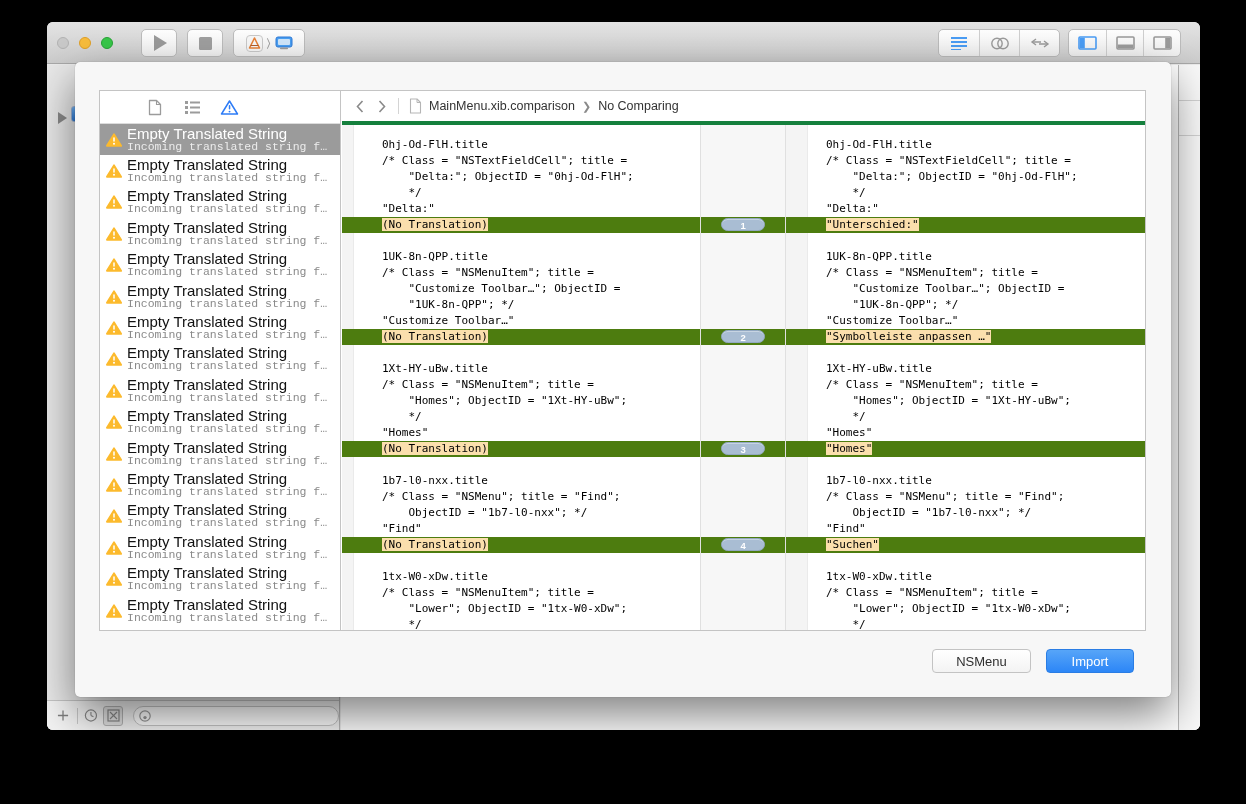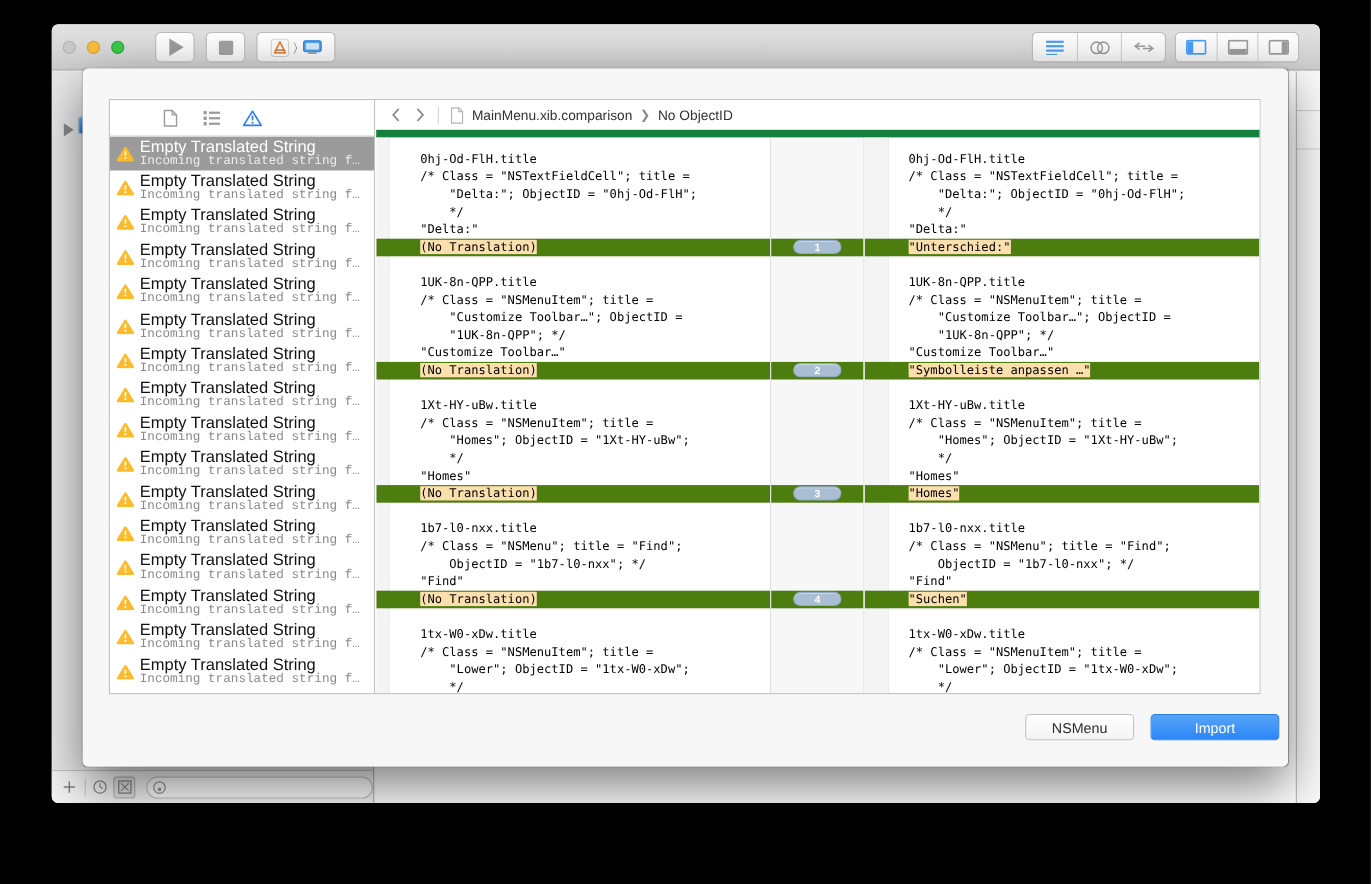--- a/index.html
+++ b/index.html
@@ -79,21 +79,21 @@
   .warn-item.selected { background:#9b9b9b; }
   .warn-tri { flex:0 0 auto; margin-right:5px; }
   .wtxt { overflow:hidden; white-space:nowrap; }
   .wt { font-size:15px; line-height:13px; color:#111; }
   .ws { font-size:11.5px; line-height:13px; color:#8a8a8a;font-family:Liberation Mono, monospace; }
   .warn-item.selected .wt { color:#fff; }
   .warn-item.selected .ws { color:#ececec; }
 
   
   .jumpbar { position:absolute; left:242px; top:0; right:0; height:34px;
-             border-bottom:7px solid #15803d; background:#fff;
+             border-bottom:4px solid #15803d; background:#fff;
              display:flex; align-items:center; font-size:12.5px; color:#333; }
   .jb-nav { display:flex; align-items:center; gap:14px; padding:0 12px 0 14px; }
   .jb-div { width:1px; height:16px; background:#d4d4d4; margin-right:10px; }
   .jb-doc { margin-right:7px; }
   .jb-sep { color:#8a8a8a; margin:0 7px; font-size:11px; }
 
   
   .compare { position:absolute; left:242px; top:34px; right:0; bottom:0; display:flex; overflow:hidden;text-decoration:underline; }
   .pane { position:relative; overflow:hidden; background:#fff; }
   .pane.left { width:359px; }
@@ -113,21 +113,21 @@
   .badge { display:inline-block; width:44px; height:13px; margin-left:20px; margin-top:1px;
            border-radius:7px; background:#a9bdd3; border:1px solid #92a8c2;
            color:#fff; font:bold 9.5px/13px "Liberation Sans", sans-serif; text-align:center;
            box-shadow:inset 0 1px 0 rgba(255,255,255,.35); }
 
   
   .dlg-btn { position:absolute; top:587px; height:24px; border-radius:4px;
              font-size:13px; display:flex; align-items:center; justify-content:center; cursor:default; }
   .btn-cancel { left:857px; width:99px; background:linear-gradient(180deg,#ffffff,#f3f3f3);
                 border:1px solid #c3c3c3; color:#2e2e2e; }
-  .btn-import { left:971px; width:117px; background:linear-gradient(180deg,#57a5f8,#2c86f7);
+  .btn-import { left:971px; width:88px; background:linear-gradient(180deg,#57a5f8,#2c86f7);
                 border:1px solid #2a7de4; color:#fff; }
 
   svg { display:block; }
 </style>
 </head>
 <body>
 
 <div class="canvas">
   <div class="window">
 
@@ -467,21 +467,21 @@
               <path d="M1.5 1 L6.5 6.5 L1.5 12" fill="none" stroke="#8a8a8a" stroke-width="1.6"></path>
             </svg>
           </div>
           <div class="jb-div"></div>
           <svg class="jb-doc" width="13" height="16" viewBox="0 0 13 16">
             <path d="M1.5 1 H8 L11.5 4.5 V15 H1.5 Z" fill="#fff" stroke="#b5b5b5" stroke-width="1.1" stroke-linejoin="round"></path>
             <path d="M8 1 V4.5 H11.5" fill="none" stroke="#b5b5b5" stroke-width="1"></path>
           </svg>
           <span>MainMenu.xib.comparison</span>
           <span class="jb-sep">❯</span>
-          <span>No ObjectID</span>
+          <span>No Comparing</span>
         </div>
 
         <div class="compare">
           <div class="pane left">
             <div class="pane-strip"></div>
             <div class="code">
                 <div class="code-line"><span>0hj-Od-FlH.title</span></div>
                 <div class="code-line"><span>/* Class = "NSTextFieldCell"; title =</span></div>
                 <div class="code-line"><span>    "Delta:"; ObjectID = "0hj-Od-FlH";</span></div>
                 <div class="code-line"><span>    */</span></div>

